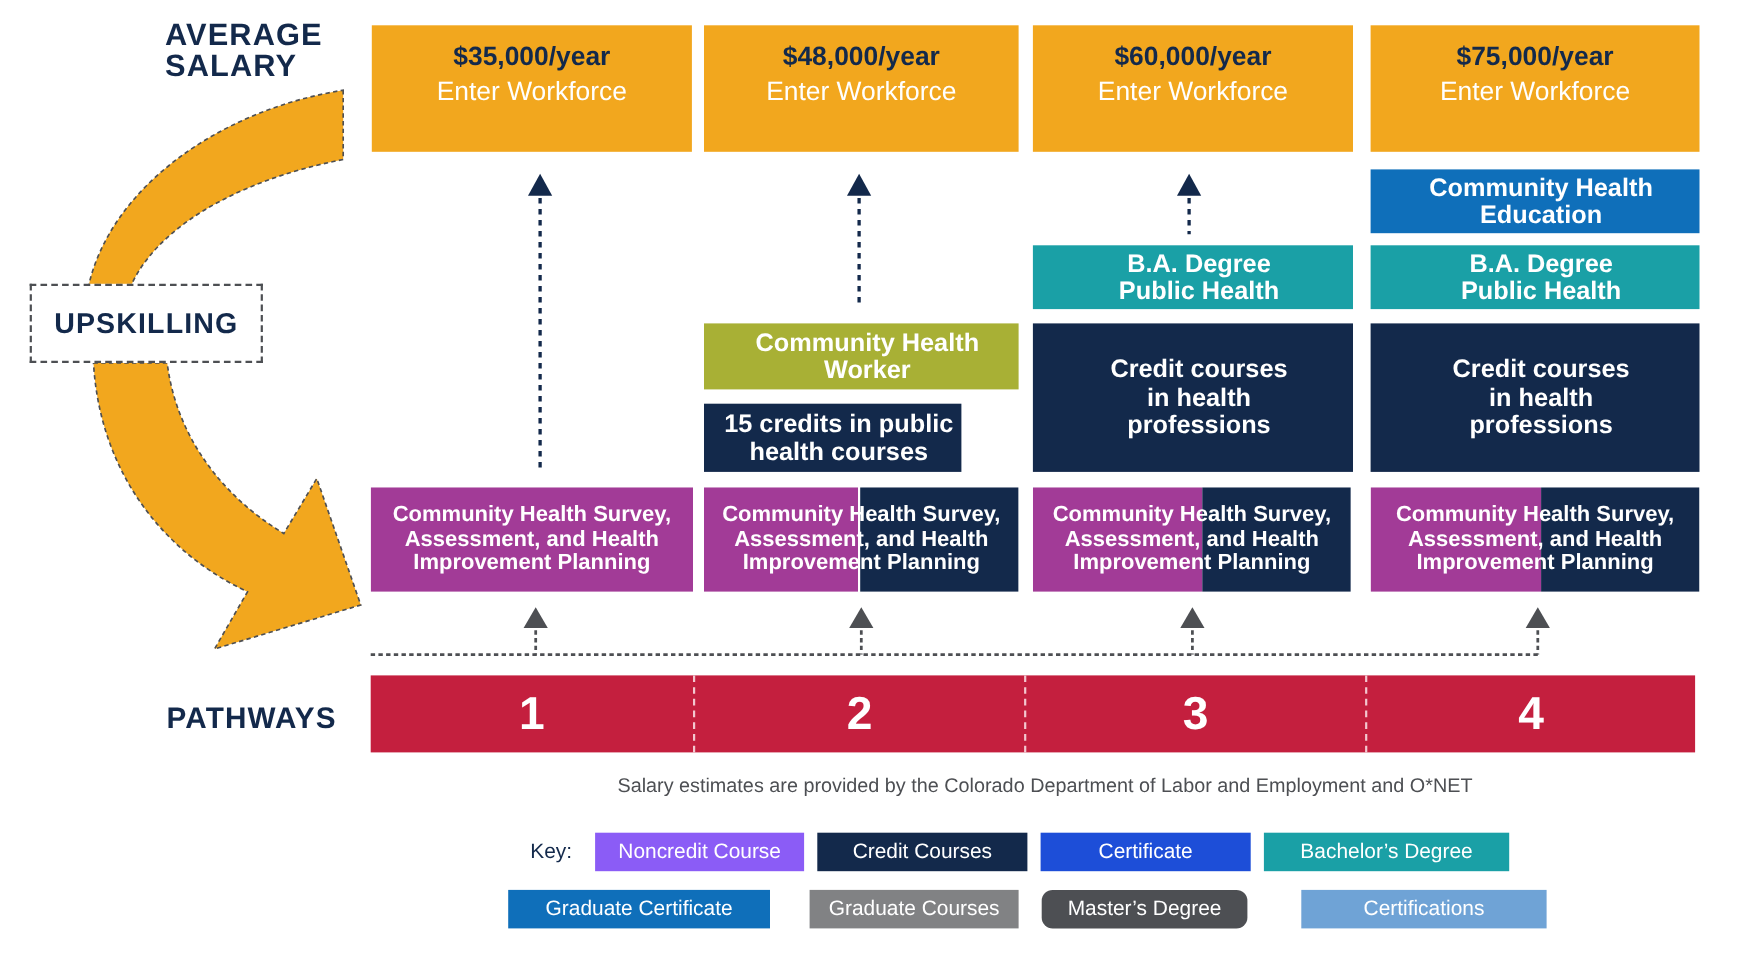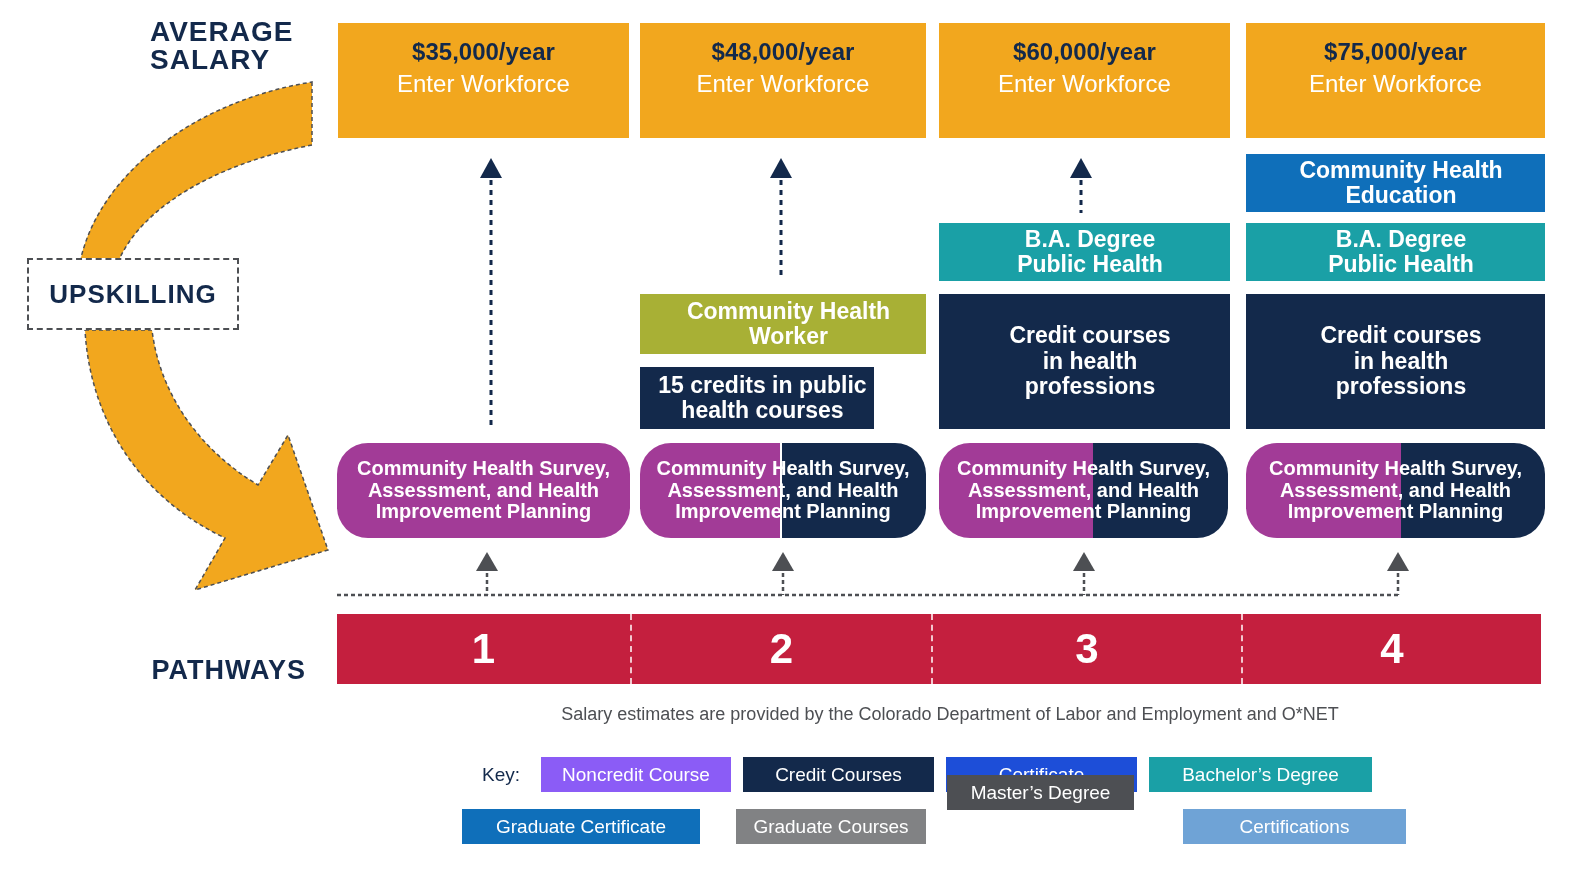--- a/index.html
+++ b/index.html
@@ -6,21 +6,21 @@
   body { width:1591px; height:885px; position:relative; overflow:hidden;
          font-family:"Liberation Sans", "DejaVu Sans", sans-serif; }
   .abs { position:absolute; box-sizing:border-box; }
   .lbl-navy { color:#13294b; font-weight:bold; letter-spacing:1px; }
   .box { display:flex; flex-direction:column; align-items:center; justify-content:center;
          text-align:center; color:#ffffff; line-height:1.1; }
   .salary { background:#f2a71e; justify-content:flex-start; padding-top:16px; }
   .salary .amt { color:#13294b; font-size:24px; font-weight:bold; }
   .salary .ew { color:#ffffff; font-size:24px; margin-top:6px; }
   .t22 { font-size:23px; font-weight:bold;padding-left:11px; }
-  .split { display:block; overflow:hidden;border-radius:31px; }
+  .split { display:block; overflow:hidden; }
   .split .half { position:absolute; top:0; bottom:0; }
   .split .txt { position:absolute; left:0; right:0; top:0; bottom:0; display:flex; align-items:center;
                 justify-content:center; text-align:center; font-size:20px; line-height:1.08; color:#fff; font-weight:bold; padding:0 2px; }
   .path-bar { background:#c41f3e; display:flex; }
   .path-cell { flex:none; height:100%; display:flex; align-items:center; justify-content:center;
                color:#fff; font-size:42px; font-weight:bold; box-sizing:border-box; }
   .path-cell + .path-cell { border-left:2px dashed #f3c7cf; }
   .key-box { color:#ffffff; font-size:19px; display:flex; align-items:center; justify-content:center; }
   svg { position:absolute; overflow:visible; }
 </style>
@@ -157,21 +157,21 @@
     <polygon points="1061,2 1050,21 1072,21"></polygon>
   </g>
   <g stroke="#4d4f53" stroke-width="2.5" stroke-dasharray="4,3">
     <line x1="150" y1="23" x2="150" y2="45"></line>
     <line x1="446" y1="23" x2="446" y2="45"></line>
     <line x1="747" y1="23" x2="747" y2="45"></line>
     <line x1="1061" y1="23" x2="1061" y2="45"></line>
   </g>
 </svg>
 
-<div class="abs lbl-navy" style="left:120px; top:638px; width:186px; text-align:right; font-size:27px;margin-top:17px;">
+<div class="abs lbl-navy" style="left:120px; top:638px; width:186px; text-align:right; font-size:27px;">
   <span>PATHWAYS</span>
 </div>
 <div class="abs path-bar" style="left:337px; top:614px; width:1204px; height:70px;">
   <div class="path-cell" style="width:293px;">
       <span>1</span>
     </div>
   <div class="path-cell" style="width:301px;">
       <span>2</span>
     </div>
   <div class="path-cell" style="width:310px;">
@@ -200,18 +200,18 @@
   </div>
 <div class="abs key-box" style="left:1149px; top:757px; width:223px; height:35px; background:#1aa0a6;">
     <span>Bachelor’s Degree</span>
   </div>
 <div class="abs key-box" style="left:462px; top:809px; width:238px; height:35px; background:#0f6fba;">
     <span>Graduate Certificate</span>
   </div>
 <div class="abs key-box" style="left:736px; top:809px; width:190px; height:35px; background:#818284;">
     <span>Graduate Courses</span>
   </div>
-<div class="abs key-box" style="left:947px; top:775px; width:187px; height:35px; background:#4d4f53;">
+<div class="abs key-box" style="left:947px; top:809px; width:187px; height:35px; background:#4d4f53;border-radius:10px;">
     <span>Master’s Degree</span>
   </div>
 <div class="abs key-box" style="left:1183px; top:809px; width:223px; height:35px; background:#6fa3d6;">
     <span>Certifications</span>
   </div>
 
 </body></html>

